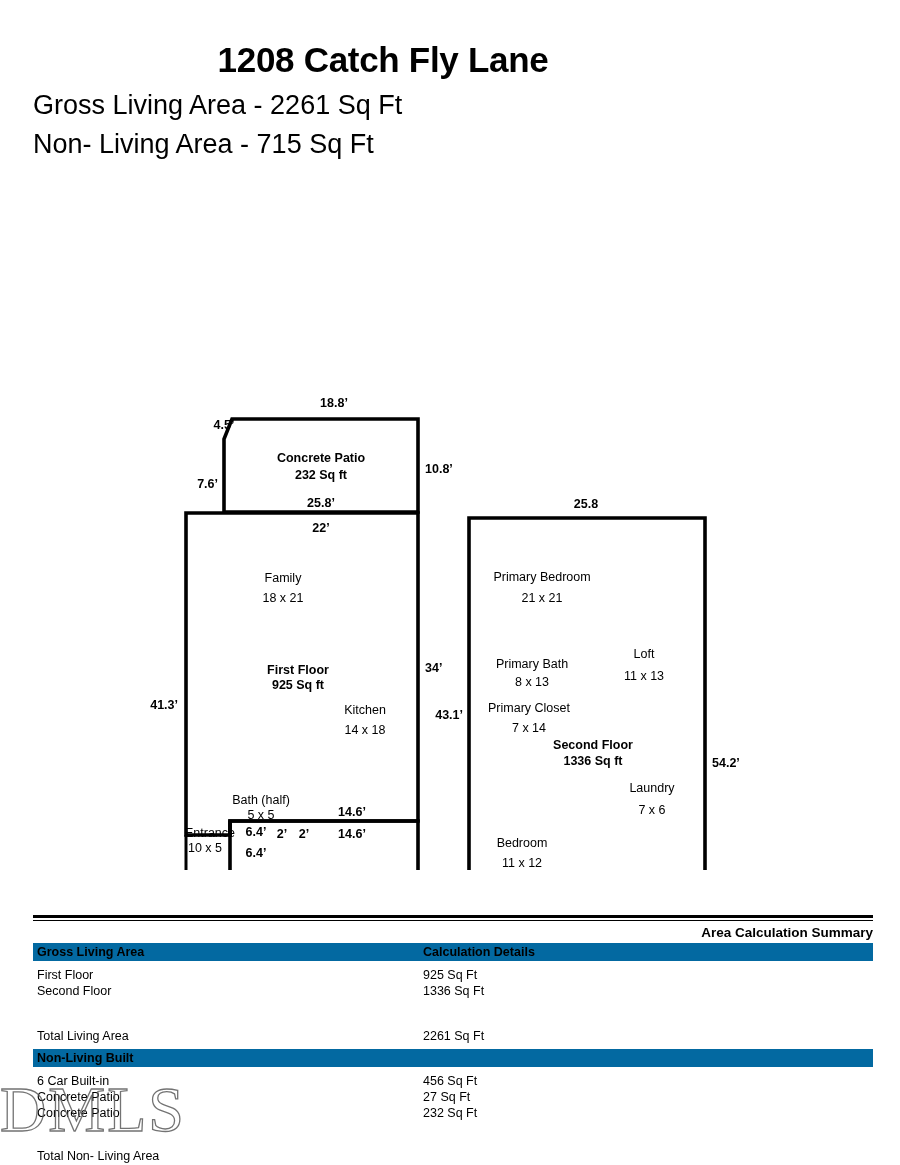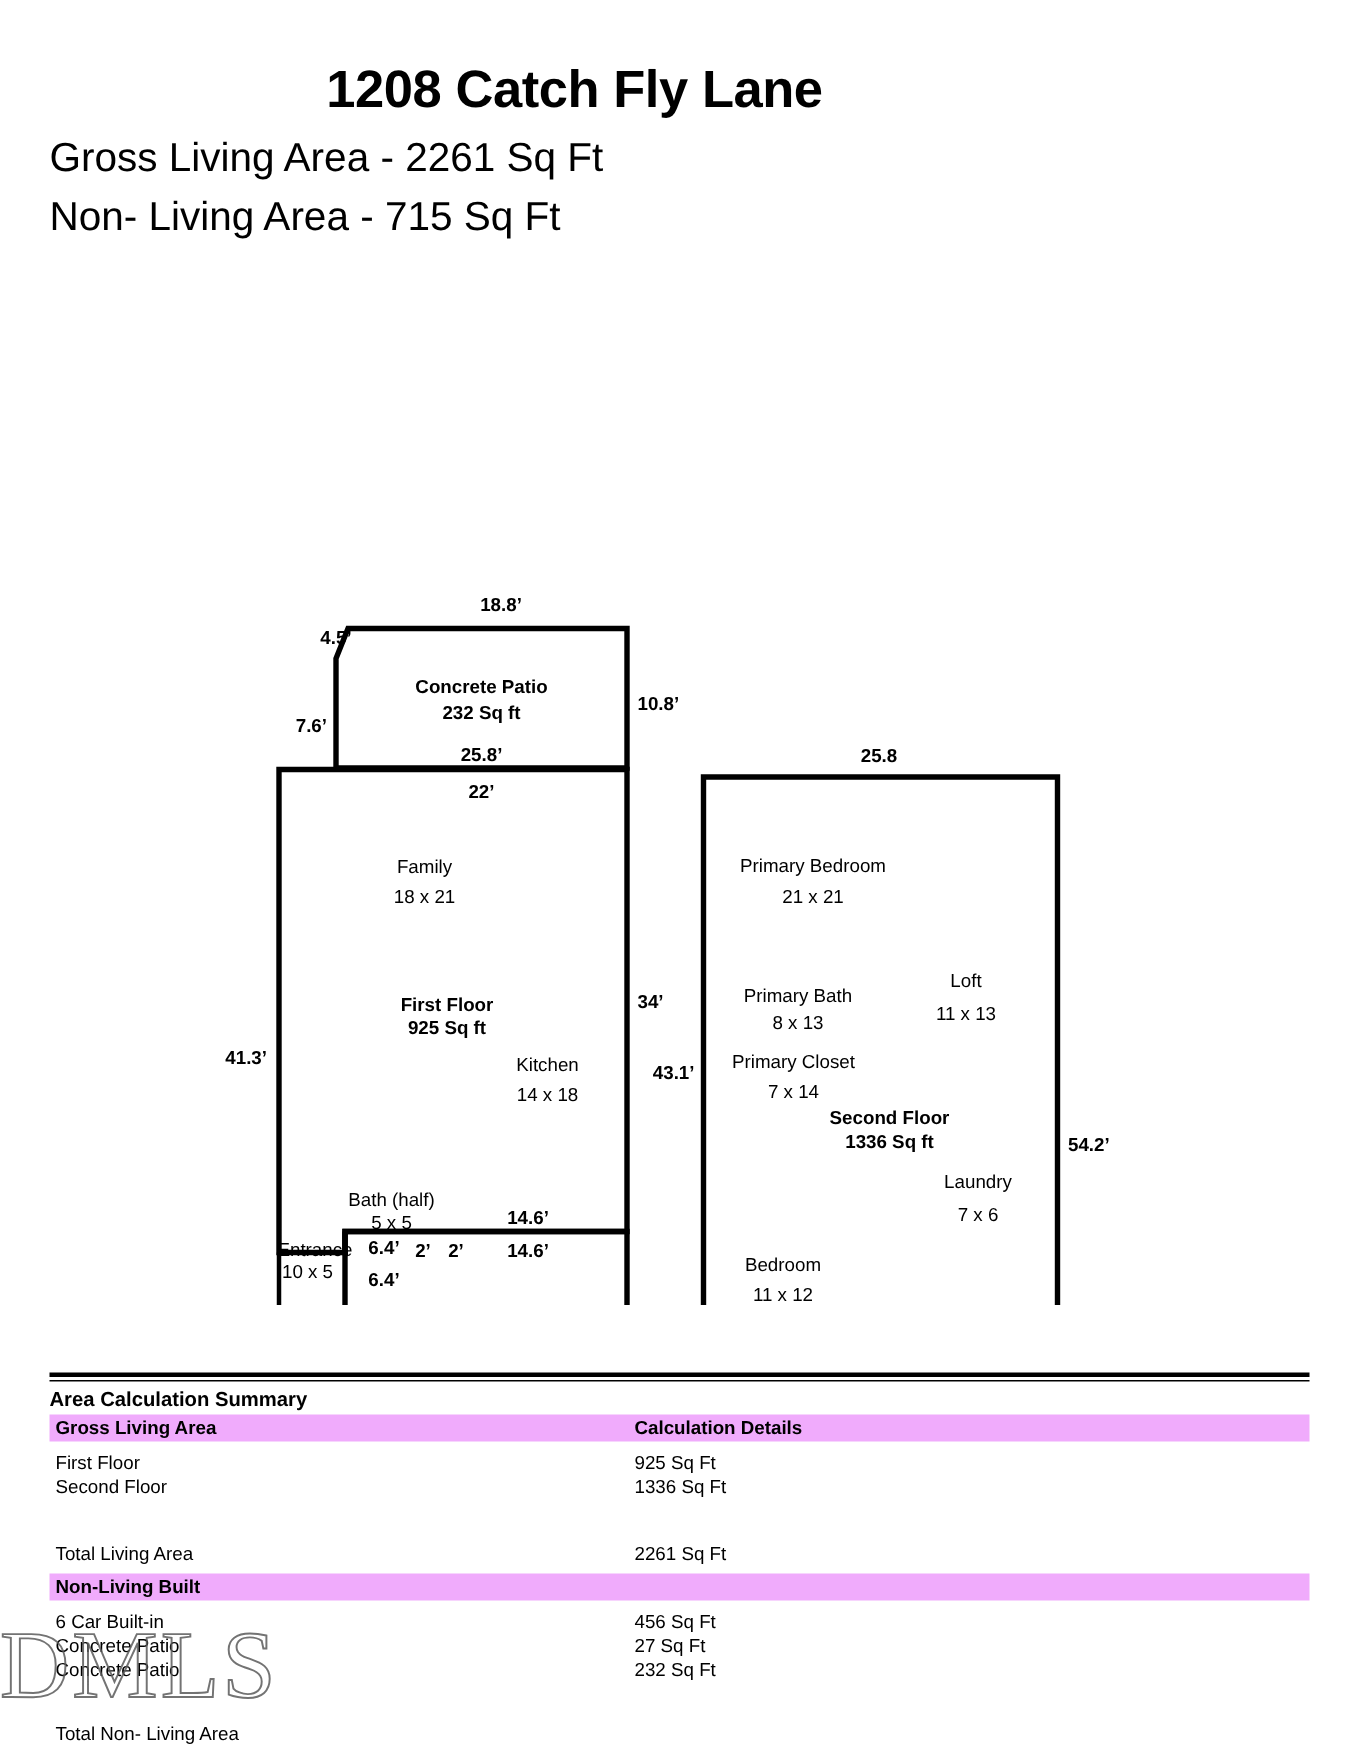--- a/index.html
+++ b/index.html
@@ -45,25 +45,25 @@
   .ta-e { text-anchor: end; }
 
   
   #summary {
     position: absolute; left: 33px; top: 915px; width: 840px;
   }
   .rule-top   { border-top: 3px solid #000; height: 0; }
   .rule-thin  { border-top: 1.5px solid #000; height: 0; margin-top: 1.5px; }
   .rule-bot   { border-top: 3px solid #000; height: 0; margin-top: 1.5px;}
   #sum-title {
-    text-align: left; font-weight: bold; font-size: 13.5px;
+    text-align: right; font-weight: bold; font-size: 13.5px;
     padding: 4px 0 3px 0;
   }
   .band {
-    background: #f0abfc; color: #000; font-weight: bold; font-size: 12.5px;
+    background: #0369a1; color: #000; font-weight: bold; font-size: 12.5px;
     display: flex; padding: 2px 0 2px 0;
   }
   .row {
     display: flex; font-size: 12.5px; padding: 1px 0;
   }
   .row.total { font-weight: normal; margin-top: 23px; }
   .c1 { width: 390px; padding-left: 4px; }
   .c2 { flex: 1; }
 
   

